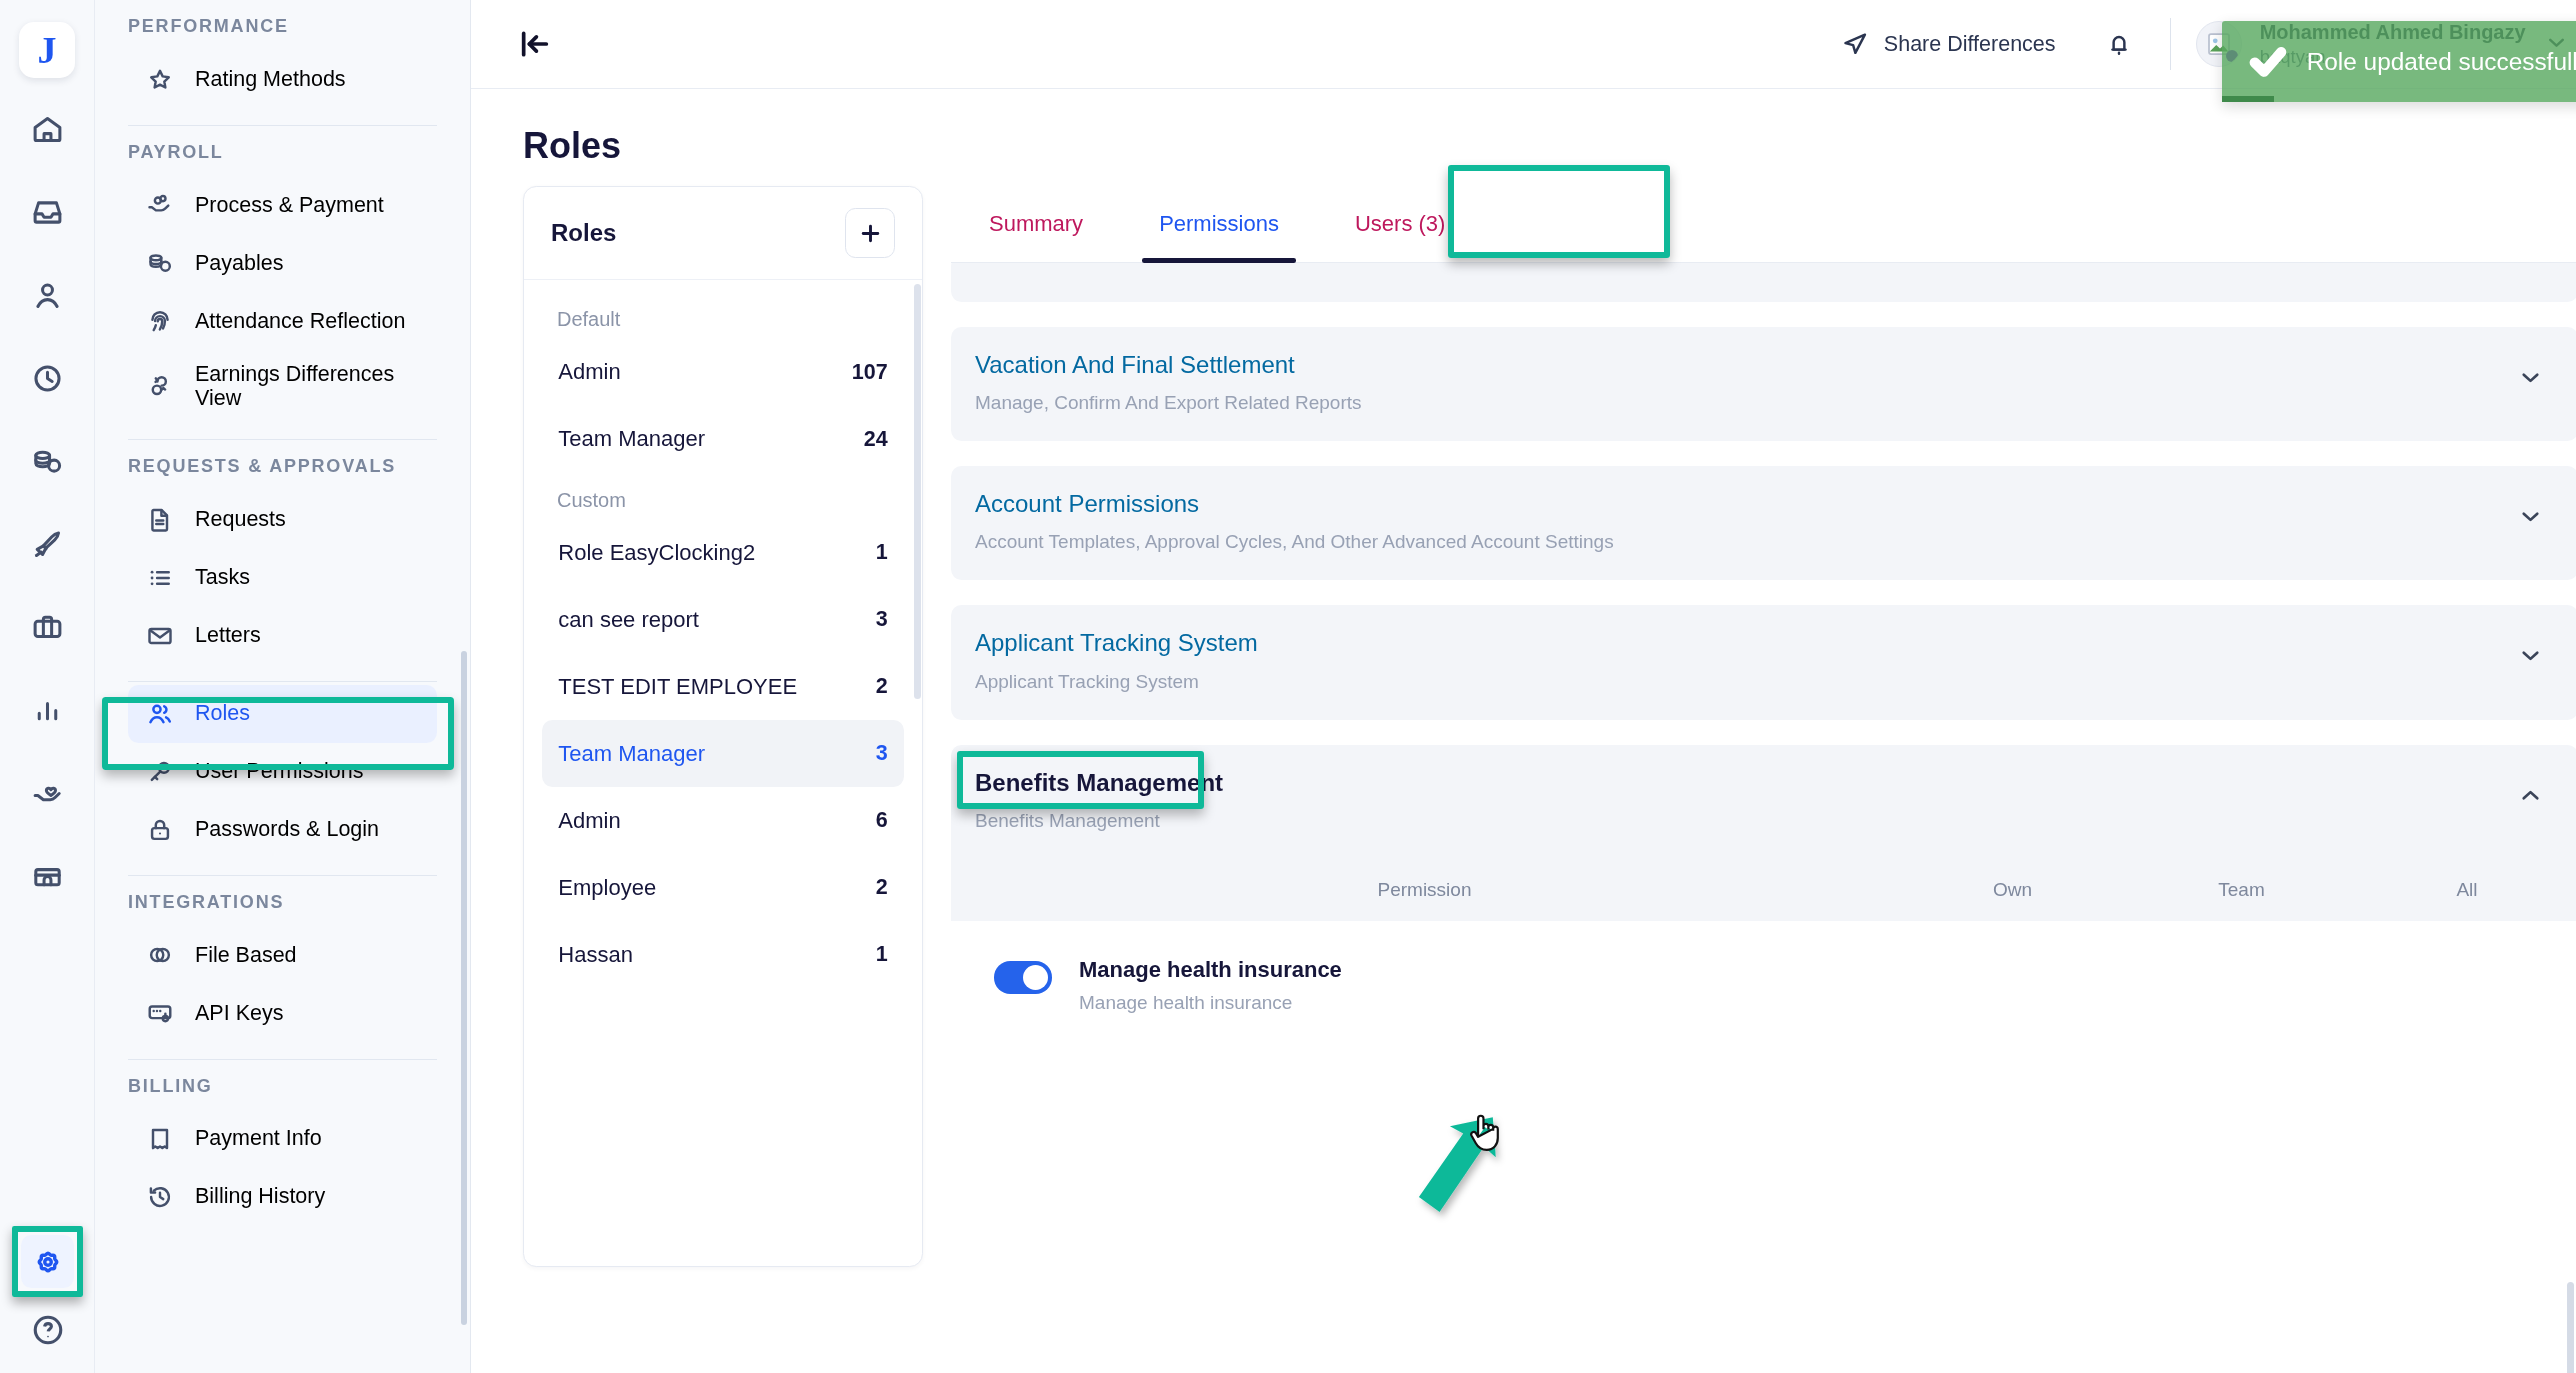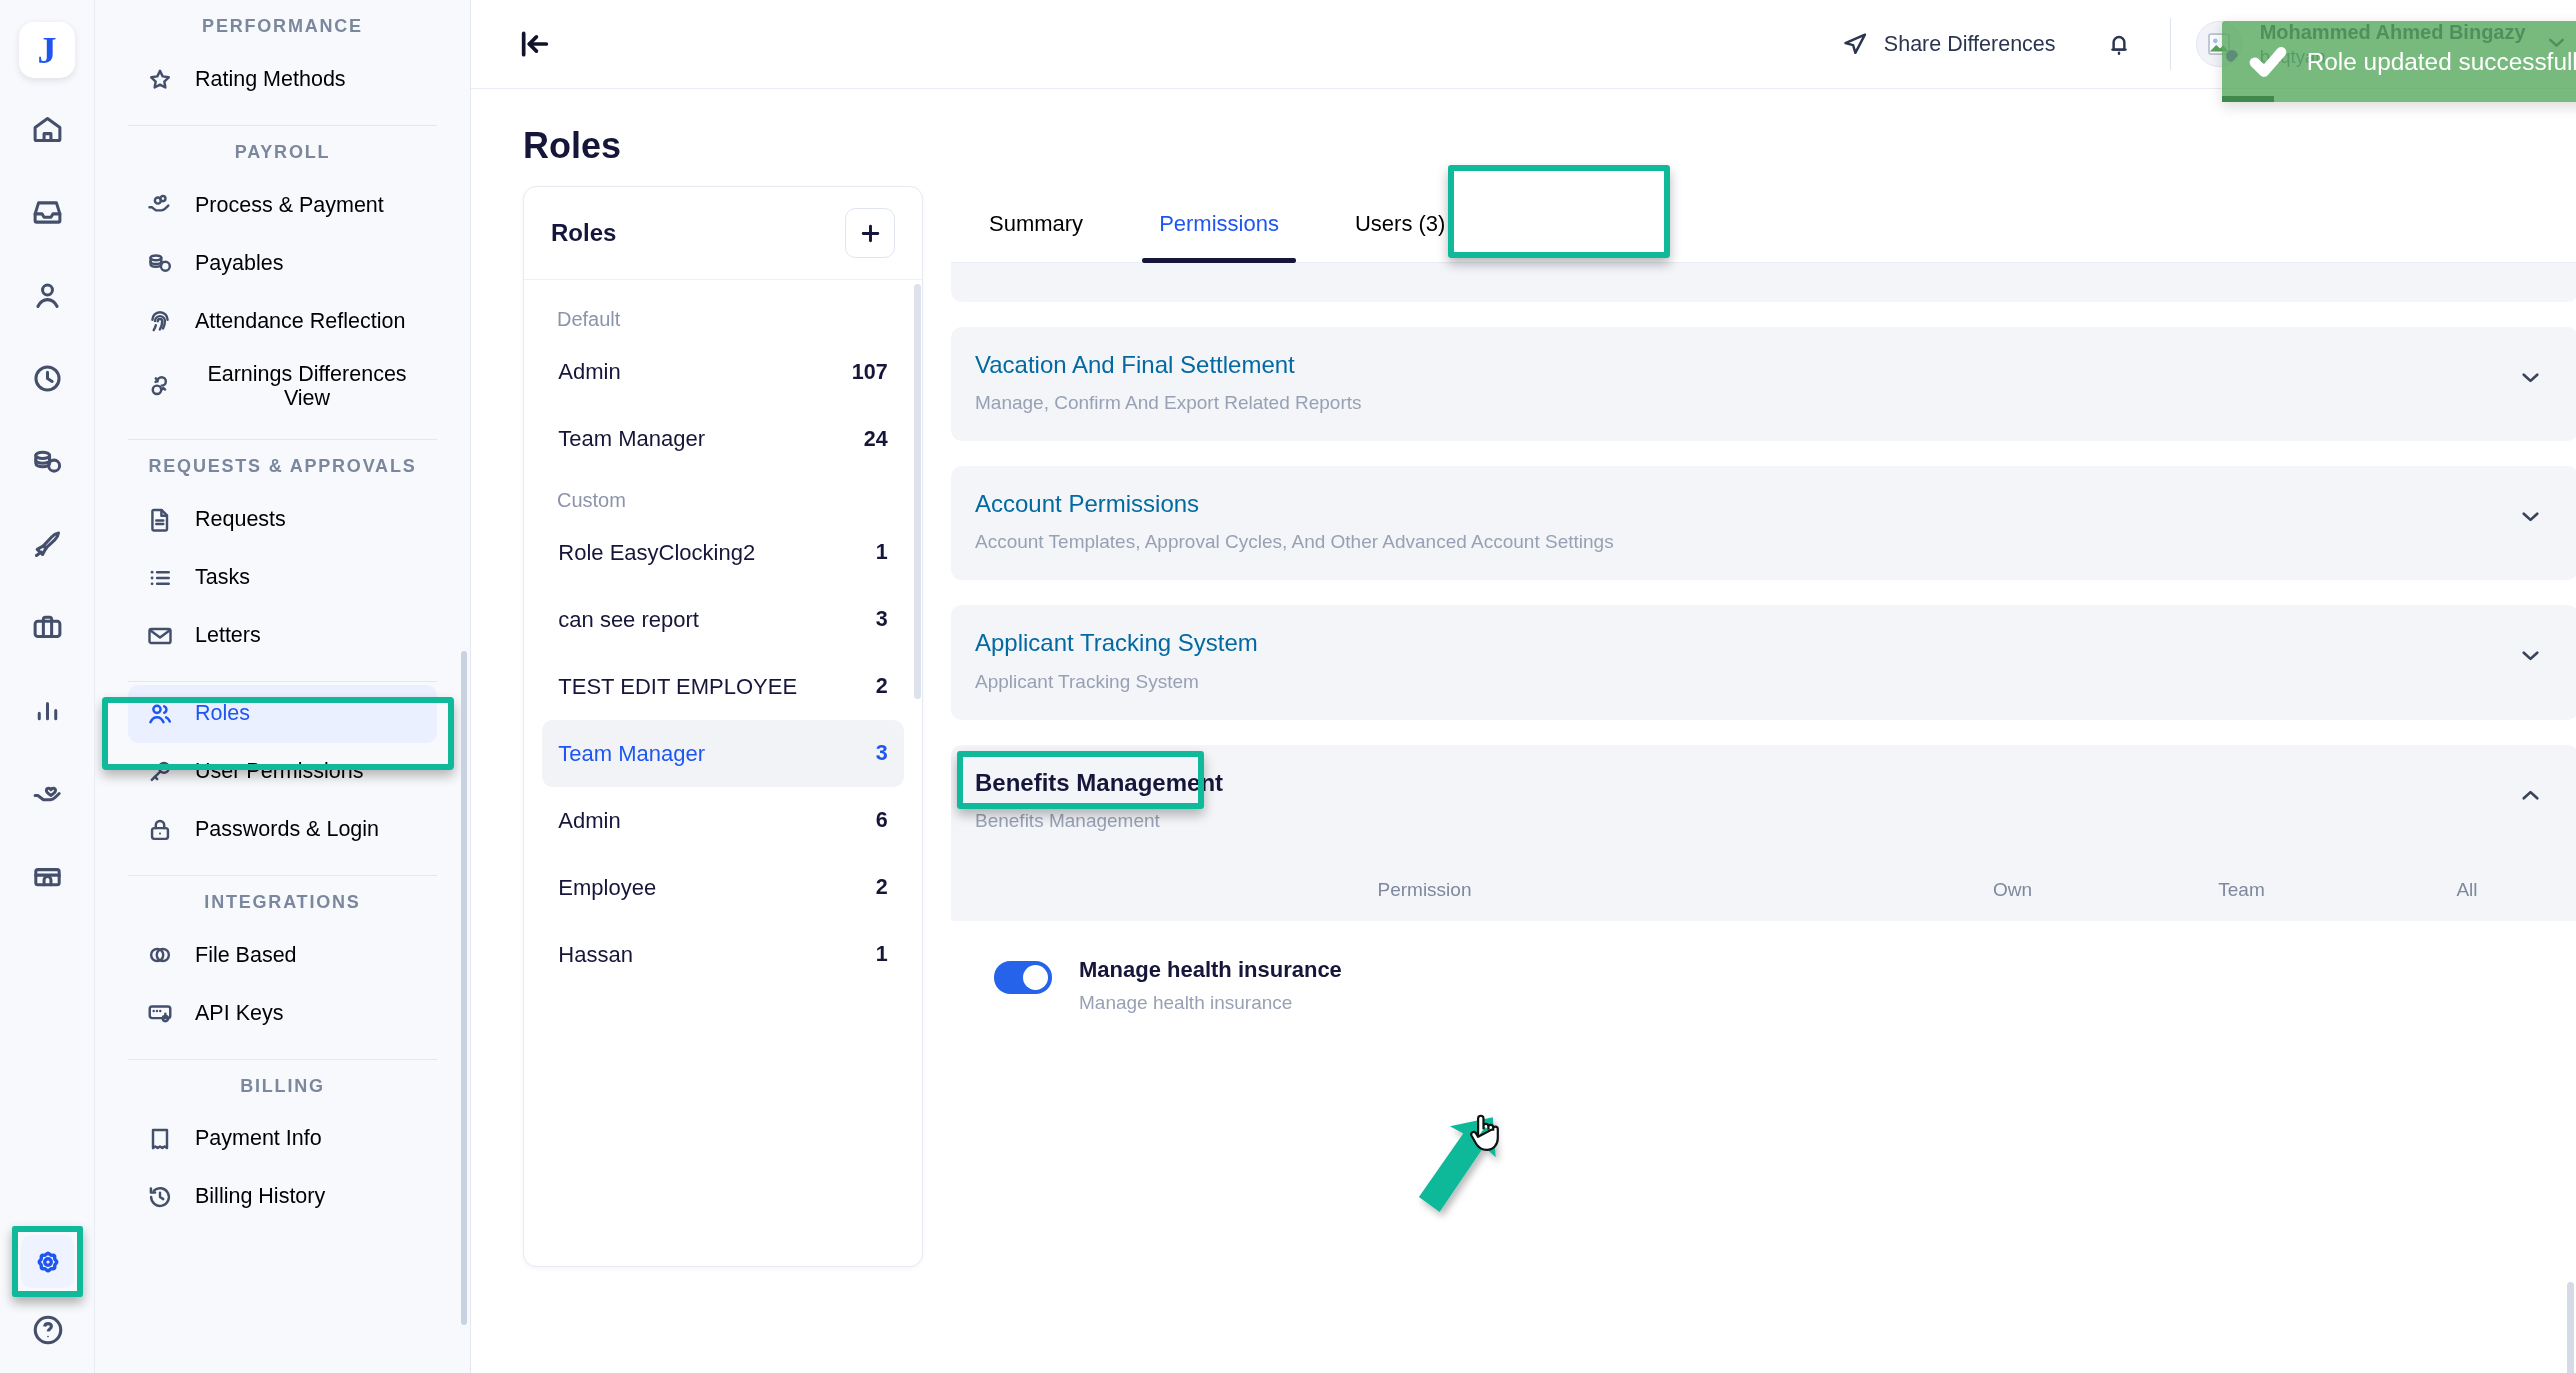--- a/index.html
+++ b/index.html
@@ -45,21 +45,21 @@
     pointer-events:none;
   }
   .rail-help svg { width:34px;height:34px;stroke:#44506b;fill:none;stroke-width:2.2;}
 
   
   .nav {
     width:376px; flex:0 0 376px; height:1374px; background:#f7f9fc;
     border-right:0.7px solid #e3e8f0; padding:0 33px;
     position:relative; overflow:hidden;
   }
-  .nav-inner { padding-top:0;text-align:center; }
+  .nav-inner { padding-top:0; }
   .nav-section {
     font-size:18px; font-weight:700; letter-spacing:.10em;
     color:#7b879d; margin:16.3px 0 13.3px 0; text-transform:uppercase;
   }
   .nav-item {
     display:flex; align-items:center; gap:21px;
     height:58px; padding:0 18px; border-radius:10.4px; cursor:pointer;
     color:#000000; font-size:21.5px;
   }
   .nav-item svg { width:28px;height:28px; stroke:#44506b; fill:none; stroke-width:2.1; stroke-linecap:round; stroke-linejoin:round; flex:0 0 28px;}
@@ -139,21 +139,21 @@
   .role-row.selected{background:#f1f3f7;color:#1f56f0;}
   .role-row.selected .cnt{color:#1f56f0;}
   .roles-scroll{
     position:absolute;right:1.5px;top:4.4px;width:6.7px;height:415px;background:#dde2ec;border-radius:3.7px;
   }
 
   
   .perm-panel{flex:1;min-width:0;display:flex;flex-direction:column;position:relative;}
   .tabs{display:flex;align-items:center;gap:0;border-bottom:0.7px solid #e8ecf3;height:77px;position:relative;background:#fff;z-index:3;}
   .tab{
-    font-size:22px;color:#000000;padding:0 38px;height:77px;display:flex;align-items:center;cursor:pointer;
+    font-size:22px;color:#be185d;padding:0 38px;height:77px;display:flex;align-items:center;cursor:pointer;
     position:relative;
   }
   .tab.active{color:#1f56f0;}
   .tab.active:after{content:"";position:absolute;left:21px;right:21px;bottom:0;height:4.4px;background:#16163a;border-radius:2.2px;}
   .hl-tab{
     position:absolute;left:497px;top:-21px;width:222px;height:93px;
     border:6.7px solid #0fb999;border-radius:3px;background:transparent;
     box-shadow:0 6px 12px rgba(0,0,0,.28);pointer-events:none;z-index:5;
   }
   .hl-tab:before{

